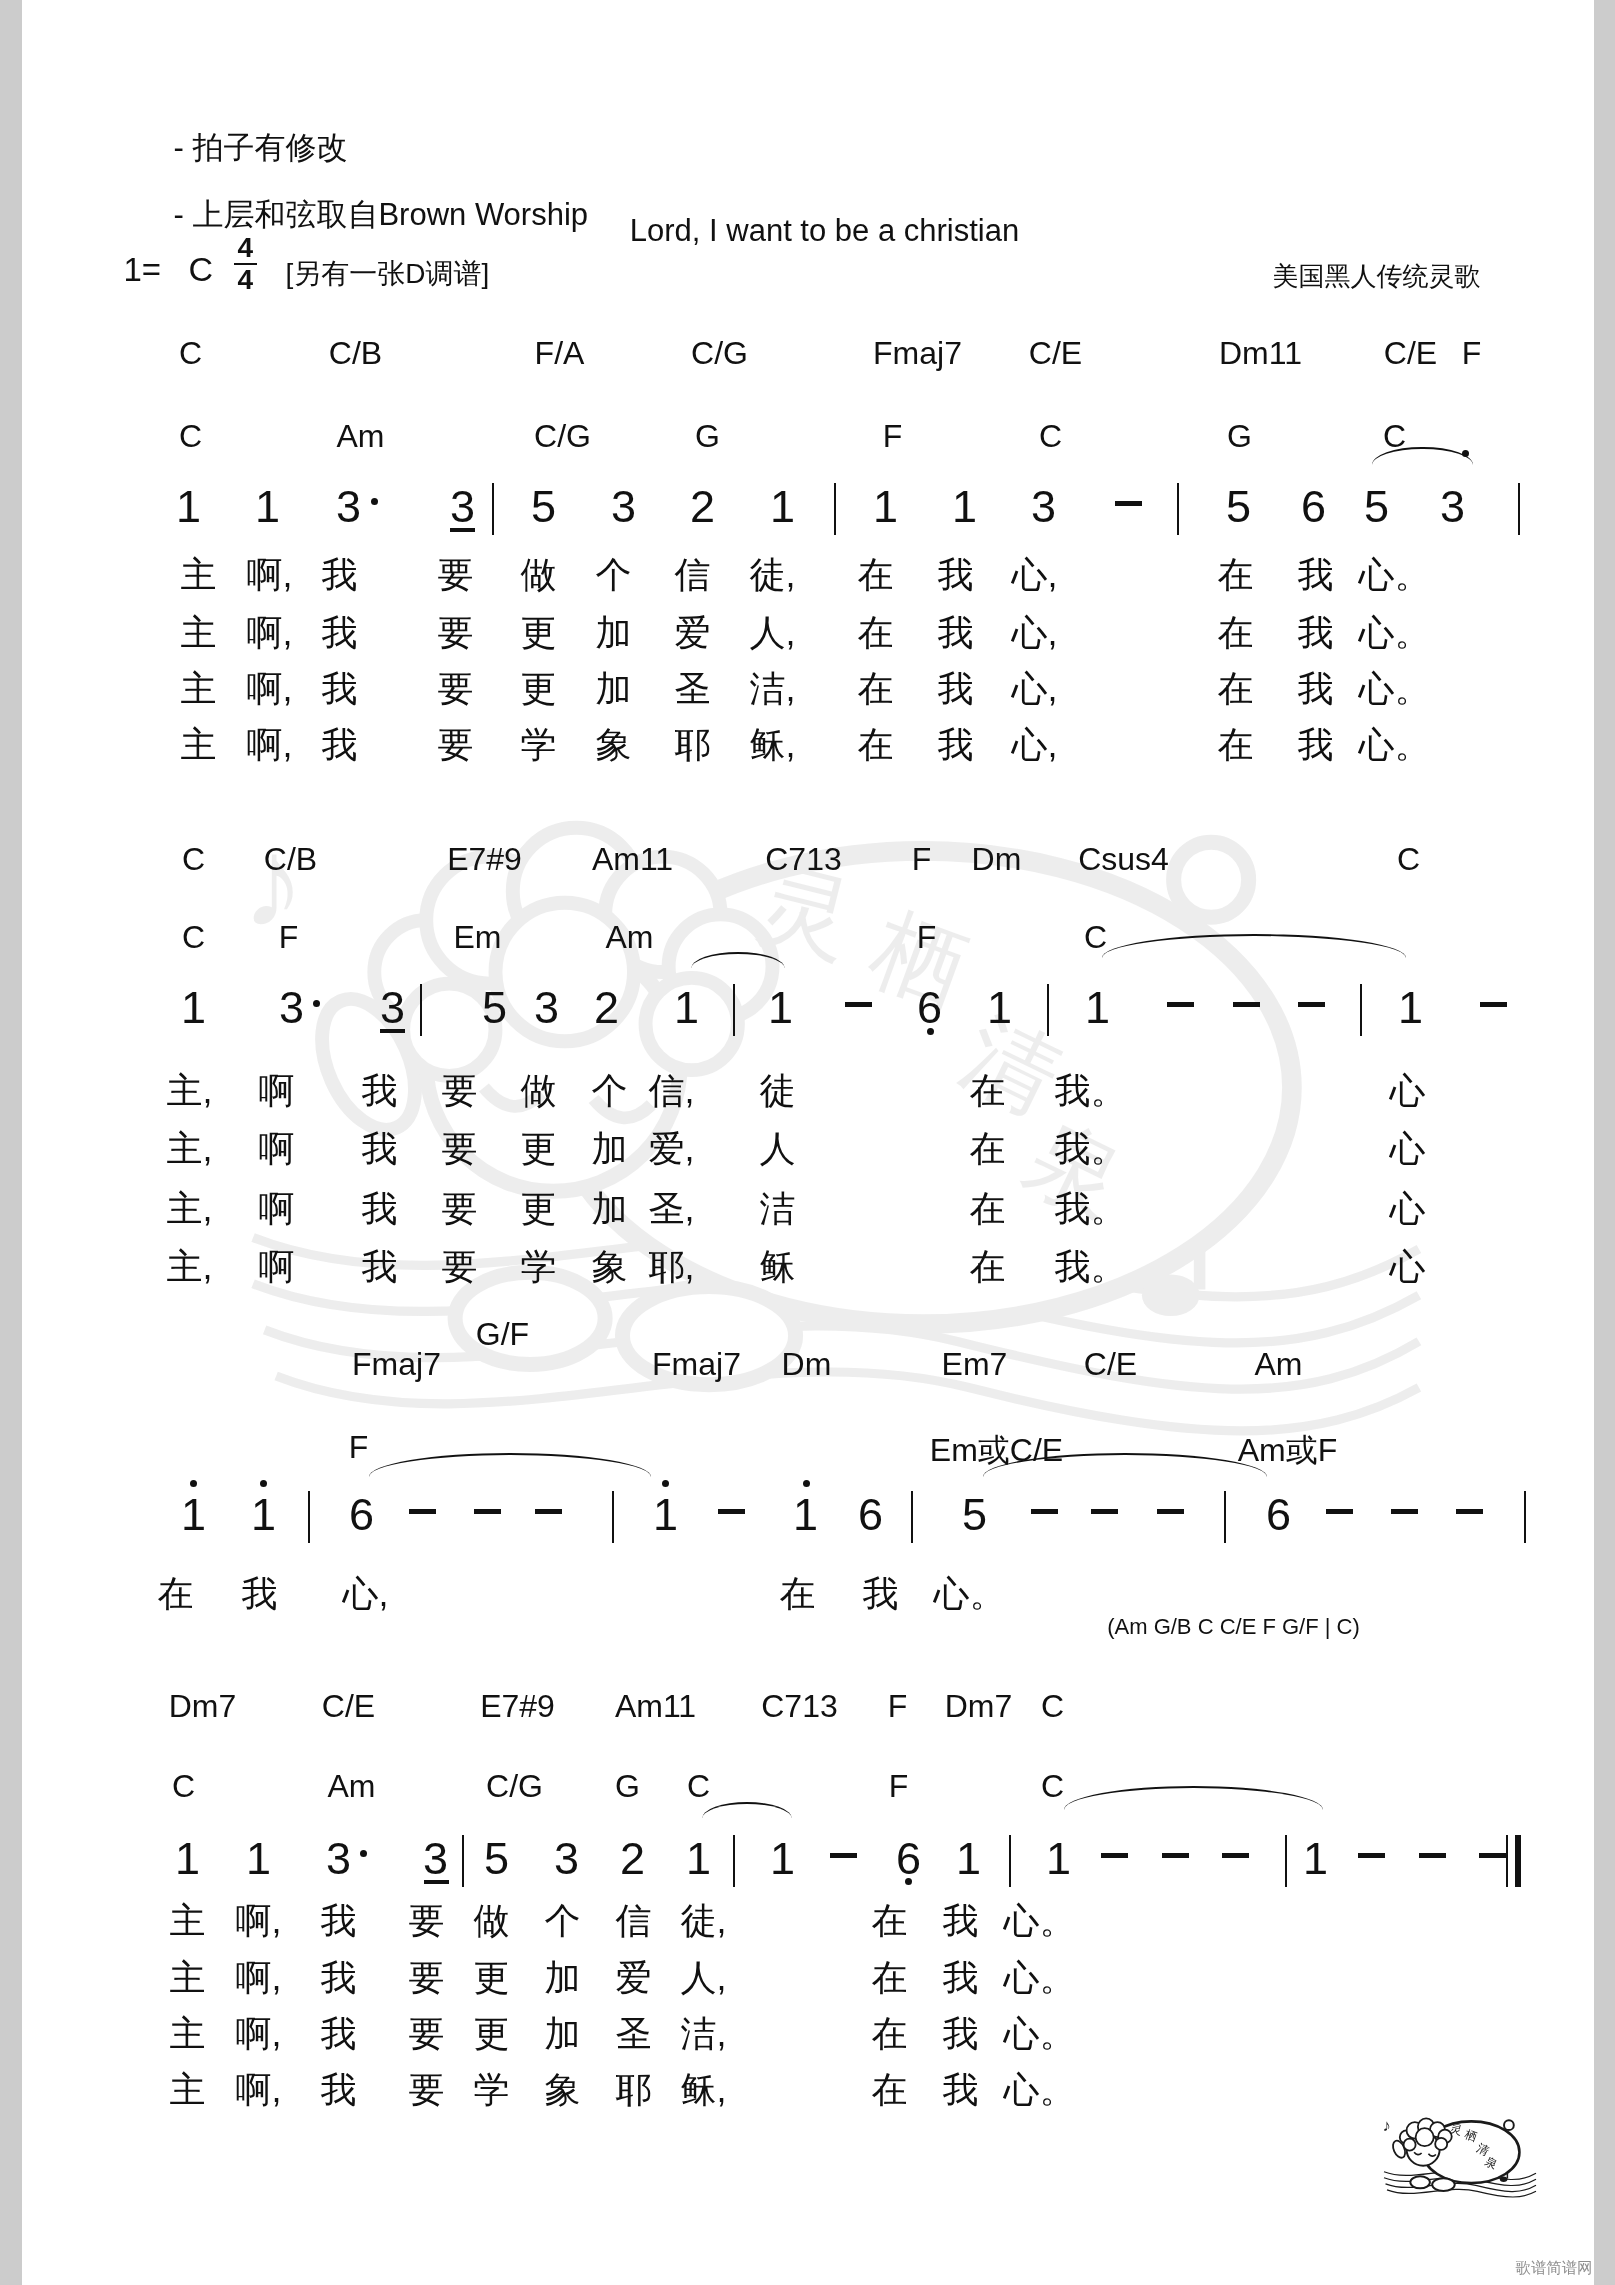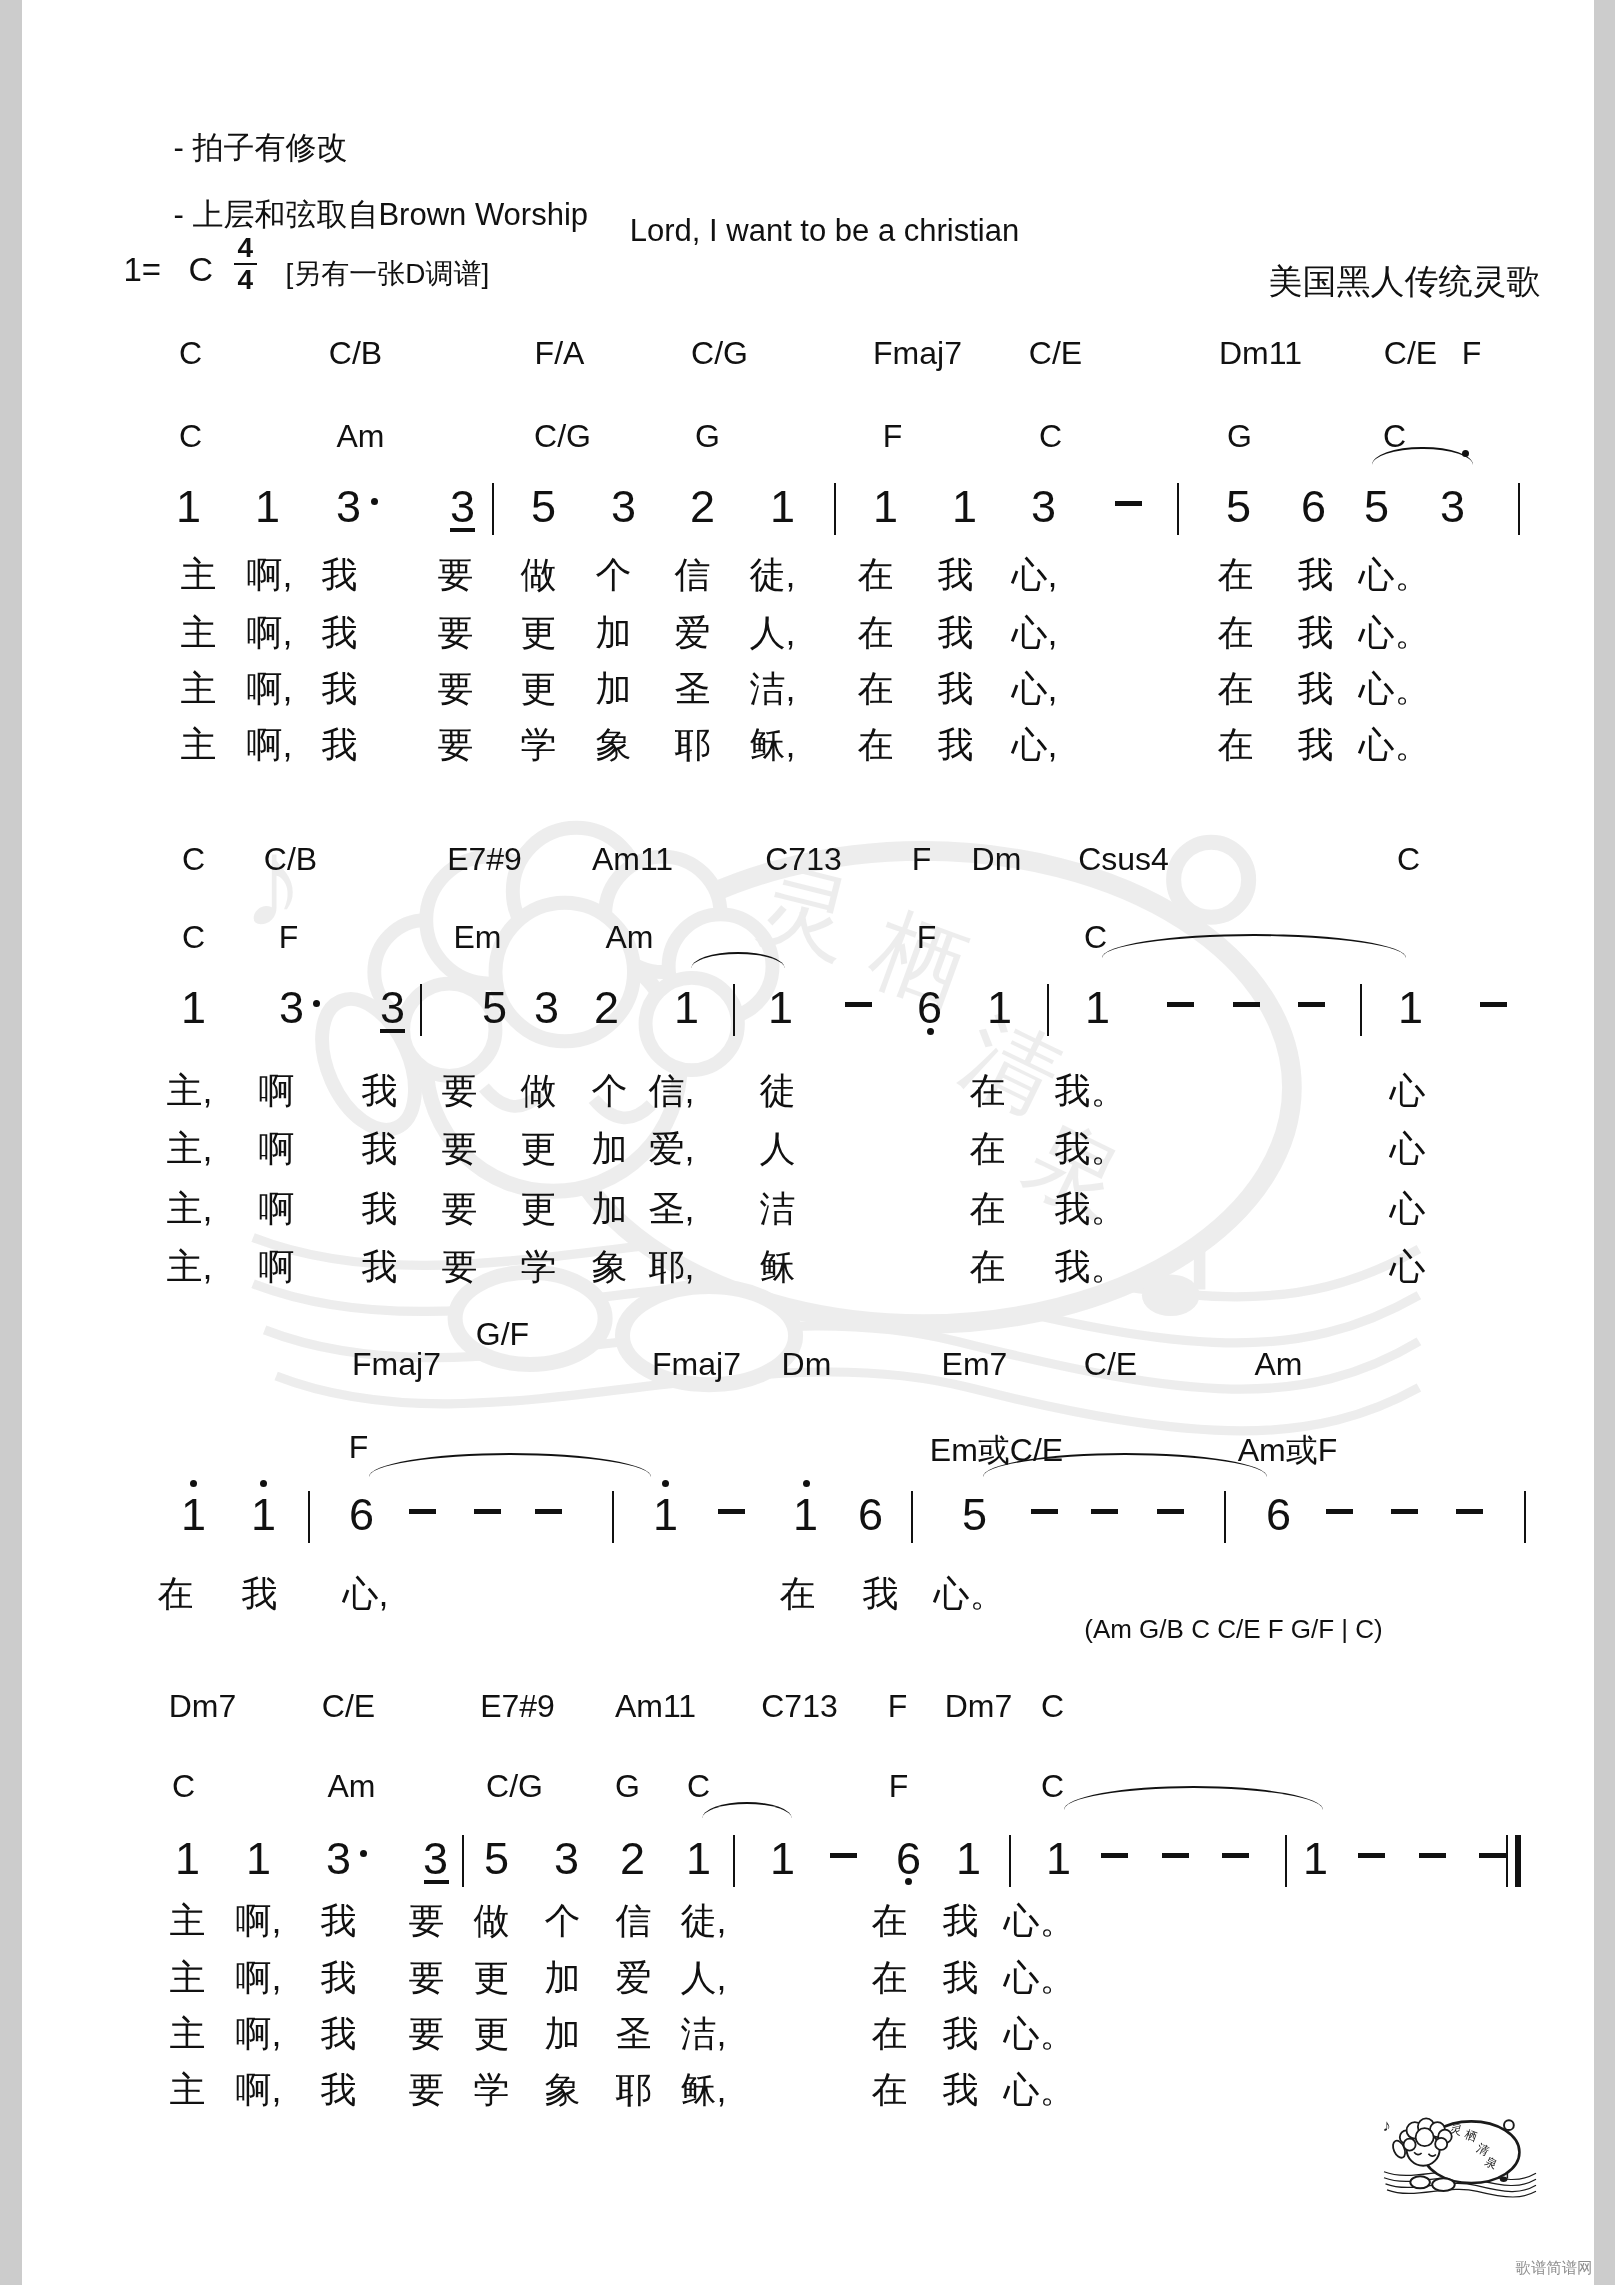--- a/index.html
+++ b/index.html
@@ -4,35 +4,35 @@
 <style>
   html,body{margin:0;padding:0;background:#ccc;}
   .page{position:relative;width:1572px;height:2285px;background:#ffffff;
         font-family:"Liberation Sans",sans-serif;color:#111;overflow:hidden;margin:0 auto;}
   .abs{position:absolute;white-space:nowrap;}
   .cx{transform:translateX(-50%);}
   .hnote{font-size:31px;}
   .keyline{font-size:33px;}
   .title{font-size:65px;font-weight:700;letter-spacing:2.7px;}
   .subtitle{font-size:31px;}
-  .origin{font-size:34px;margin-left:28px;}
+  .origin{font-size:26px;}
   .meter{display:inline-flex;flex-direction:column;align-items:center;line-height:1;}
   .meter .m{font-size:28px;font-weight:700;padding:0.9px 3.6px;}
   .meter .bar{width:23.5px;height:2.7px;background:#111;}
   .chord{position:absolute;font-size:32px;transform:translateX(-50%);white-space:nowrap;}
   .note{position:absolute;font-size:45px;line-height:1.16;transform:translateX(-50%);}
   .lyr{position:absolute;font-size:36px;line-height:1.1;transform:translateX(-50%);white-space:nowrap;}
   .mk{position:absolute;background:#111;}
   .bar{width:2.7px;height:52px;}
   .barw{width:6.3px;height:52px;}
   .dash{width:27px;height:4.5px;}
   .uline{width:25px;height:3.6px;}
   .ndot{width:7.2px;height:7.2px;border-radius:50%;}
   .tie{position:absolute;border-top:2.7px solid #111;border-radius:50% 50% 0 0/100% 100% 0 0;background:transparent;}
-  .annot{font-size:26px;}
+  .annot{font-size:22px;}
   .credit{font-size:33px;font-family:"Liberation Serif",serif;font-style:italic;font-weight:700;letter-spacing:6.3px;}
   .site{font-size:15.4px;}
   .site .gray{color:#8f8f8f;}
   .site .red{color:#e2472f;}
   .wm{opacity:0.075;}
   svg text{font-family:"Liberation Sans",sans-serif;}
 </style>
 </head>
 <body>
 

